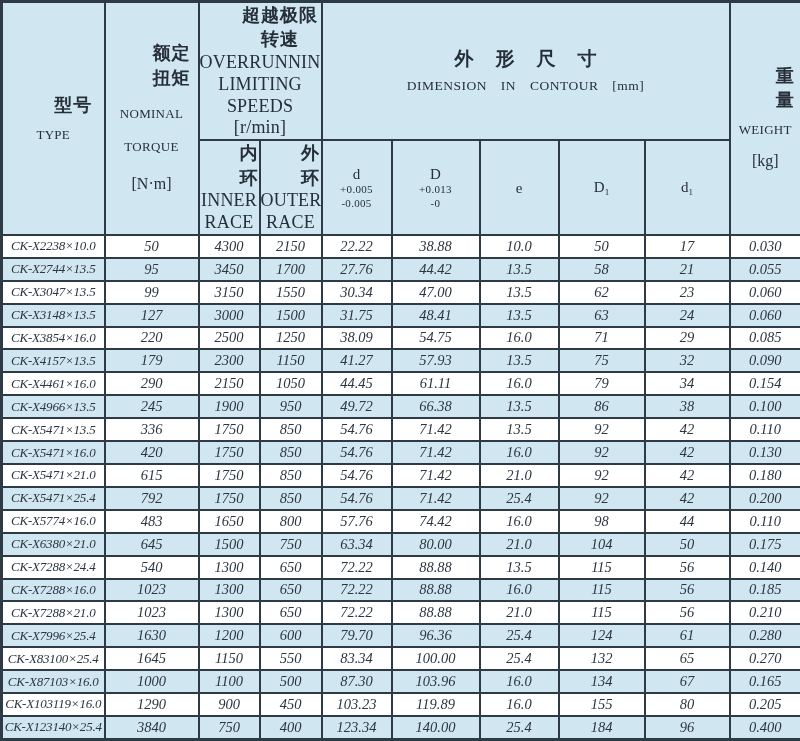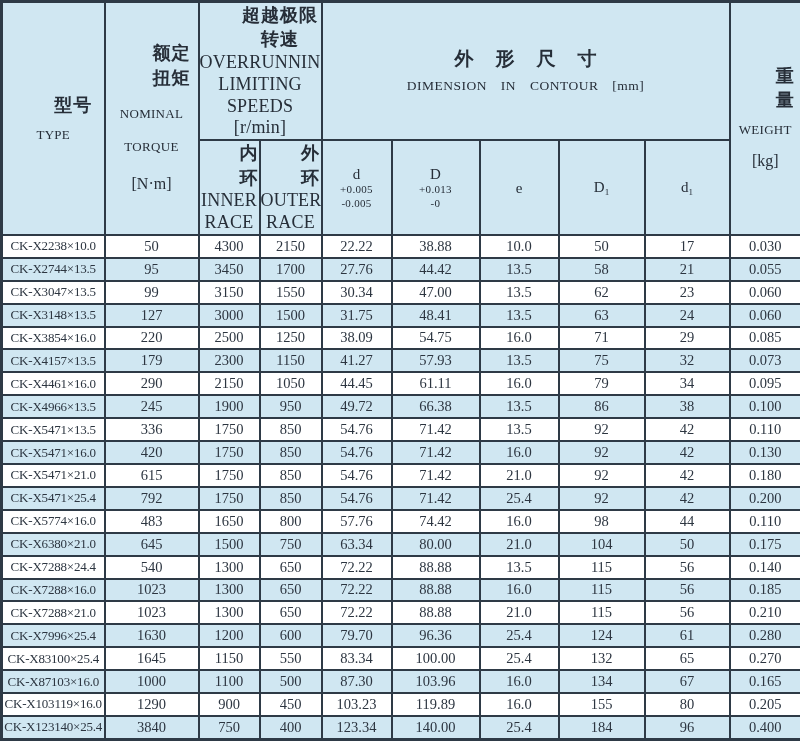--- a/index.html
+++ b/index.html
@@ -18,21 +18,21 @@
     border:3px solid var(--line);
   }
   th,td{
     border:2px solid var(--line);
     padding:0;text-align:center;vertical-align:middle;
     overflow:hidden;
   }
   thead th{background:var(--blue);font-weight:normal;}
   thead tr.hrow1{height:66px;}
   thead tr.hrow2{height:50px;}
-  tbody tr{height:19px;}
+  tbody tr{height:19px;font-style:italic;}
   tbody td{font-size:14.5px;color:#2c3540;background:#ffffff;}
   tbody tr.stripe td{background:var(--blue);}
   tbody td.cell-type{font-size:13px;letter-spacing:-0.2px;}
   .zh{font-size:18px;font-weight:bold;letter-spacing:1px;line-height:1.35;padding-left:40px;}
   .en{font-size:13px;line-height:1.3;letter-spacing:0.3px;}
   .en-tight{font-size:18px;line-height:1.22;letter-spacing:0.2px;}
   .unit{font-size:16px;line-height:1.5;}
   .gap-sm{margin-top:16px;}
   .gap-md{margin-top:10px;}
   .dim-zh{font-size:19px;font-weight:bold;letter-spacing:22px;text-indent:22px;line-height:1.2;}
@@ -181,33 +181,33 @@
       <tr class="stripe">
         <td class="cell-type">CK-X4157×13.5</td>
         <td class="cell-torque">179</td>
         <td class="cell-inner-race">2300</td>
         <td class="cell-outer-race">1150</td>
         <td class="cell-d">41.27</td>
         <td class="cell-D">57.93</td>
         <td class="cell-e">13.5</td>
         <td class="cell-D1">75</td>
         <td class="cell-d1">32</td>
-        <td class="cell-weight">0.073</td>
+        <td class="cell-weight">0.090</td>
       </tr>
       <tr>
         <td class="cell-type">CK-X4461×16.0</td>
         <td class="cell-torque">290</td>
         <td class="cell-inner-race">2150</td>
         <td class="cell-outer-race">1050</td>
         <td class="cell-d">44.45</td>
         <td class="cell-D">61.11</td>
         <td class="cell-e">16.0</td>
         <td class="cell-D1">79</td>
         <td class="cell-d1">34</td>
-        <td class="cell-weight">0.095</td>
+        <td class="cell-weight">0.154</td>
       </tr>
       <tr class="stripe">
         <td class="cell-type">CK-X4966×13.5</td>
         <td class="cell-torque">245</td>
         <td class="cell-inner-race">1900</td>
         <td class="cell-outer-race">950</td>
         <td class="cell-d">49.72</td>
         <td class="cell-D">66.38</td>
         <td class="cell-e">13.5</td>
         <td class="cell-D1">86</td>

